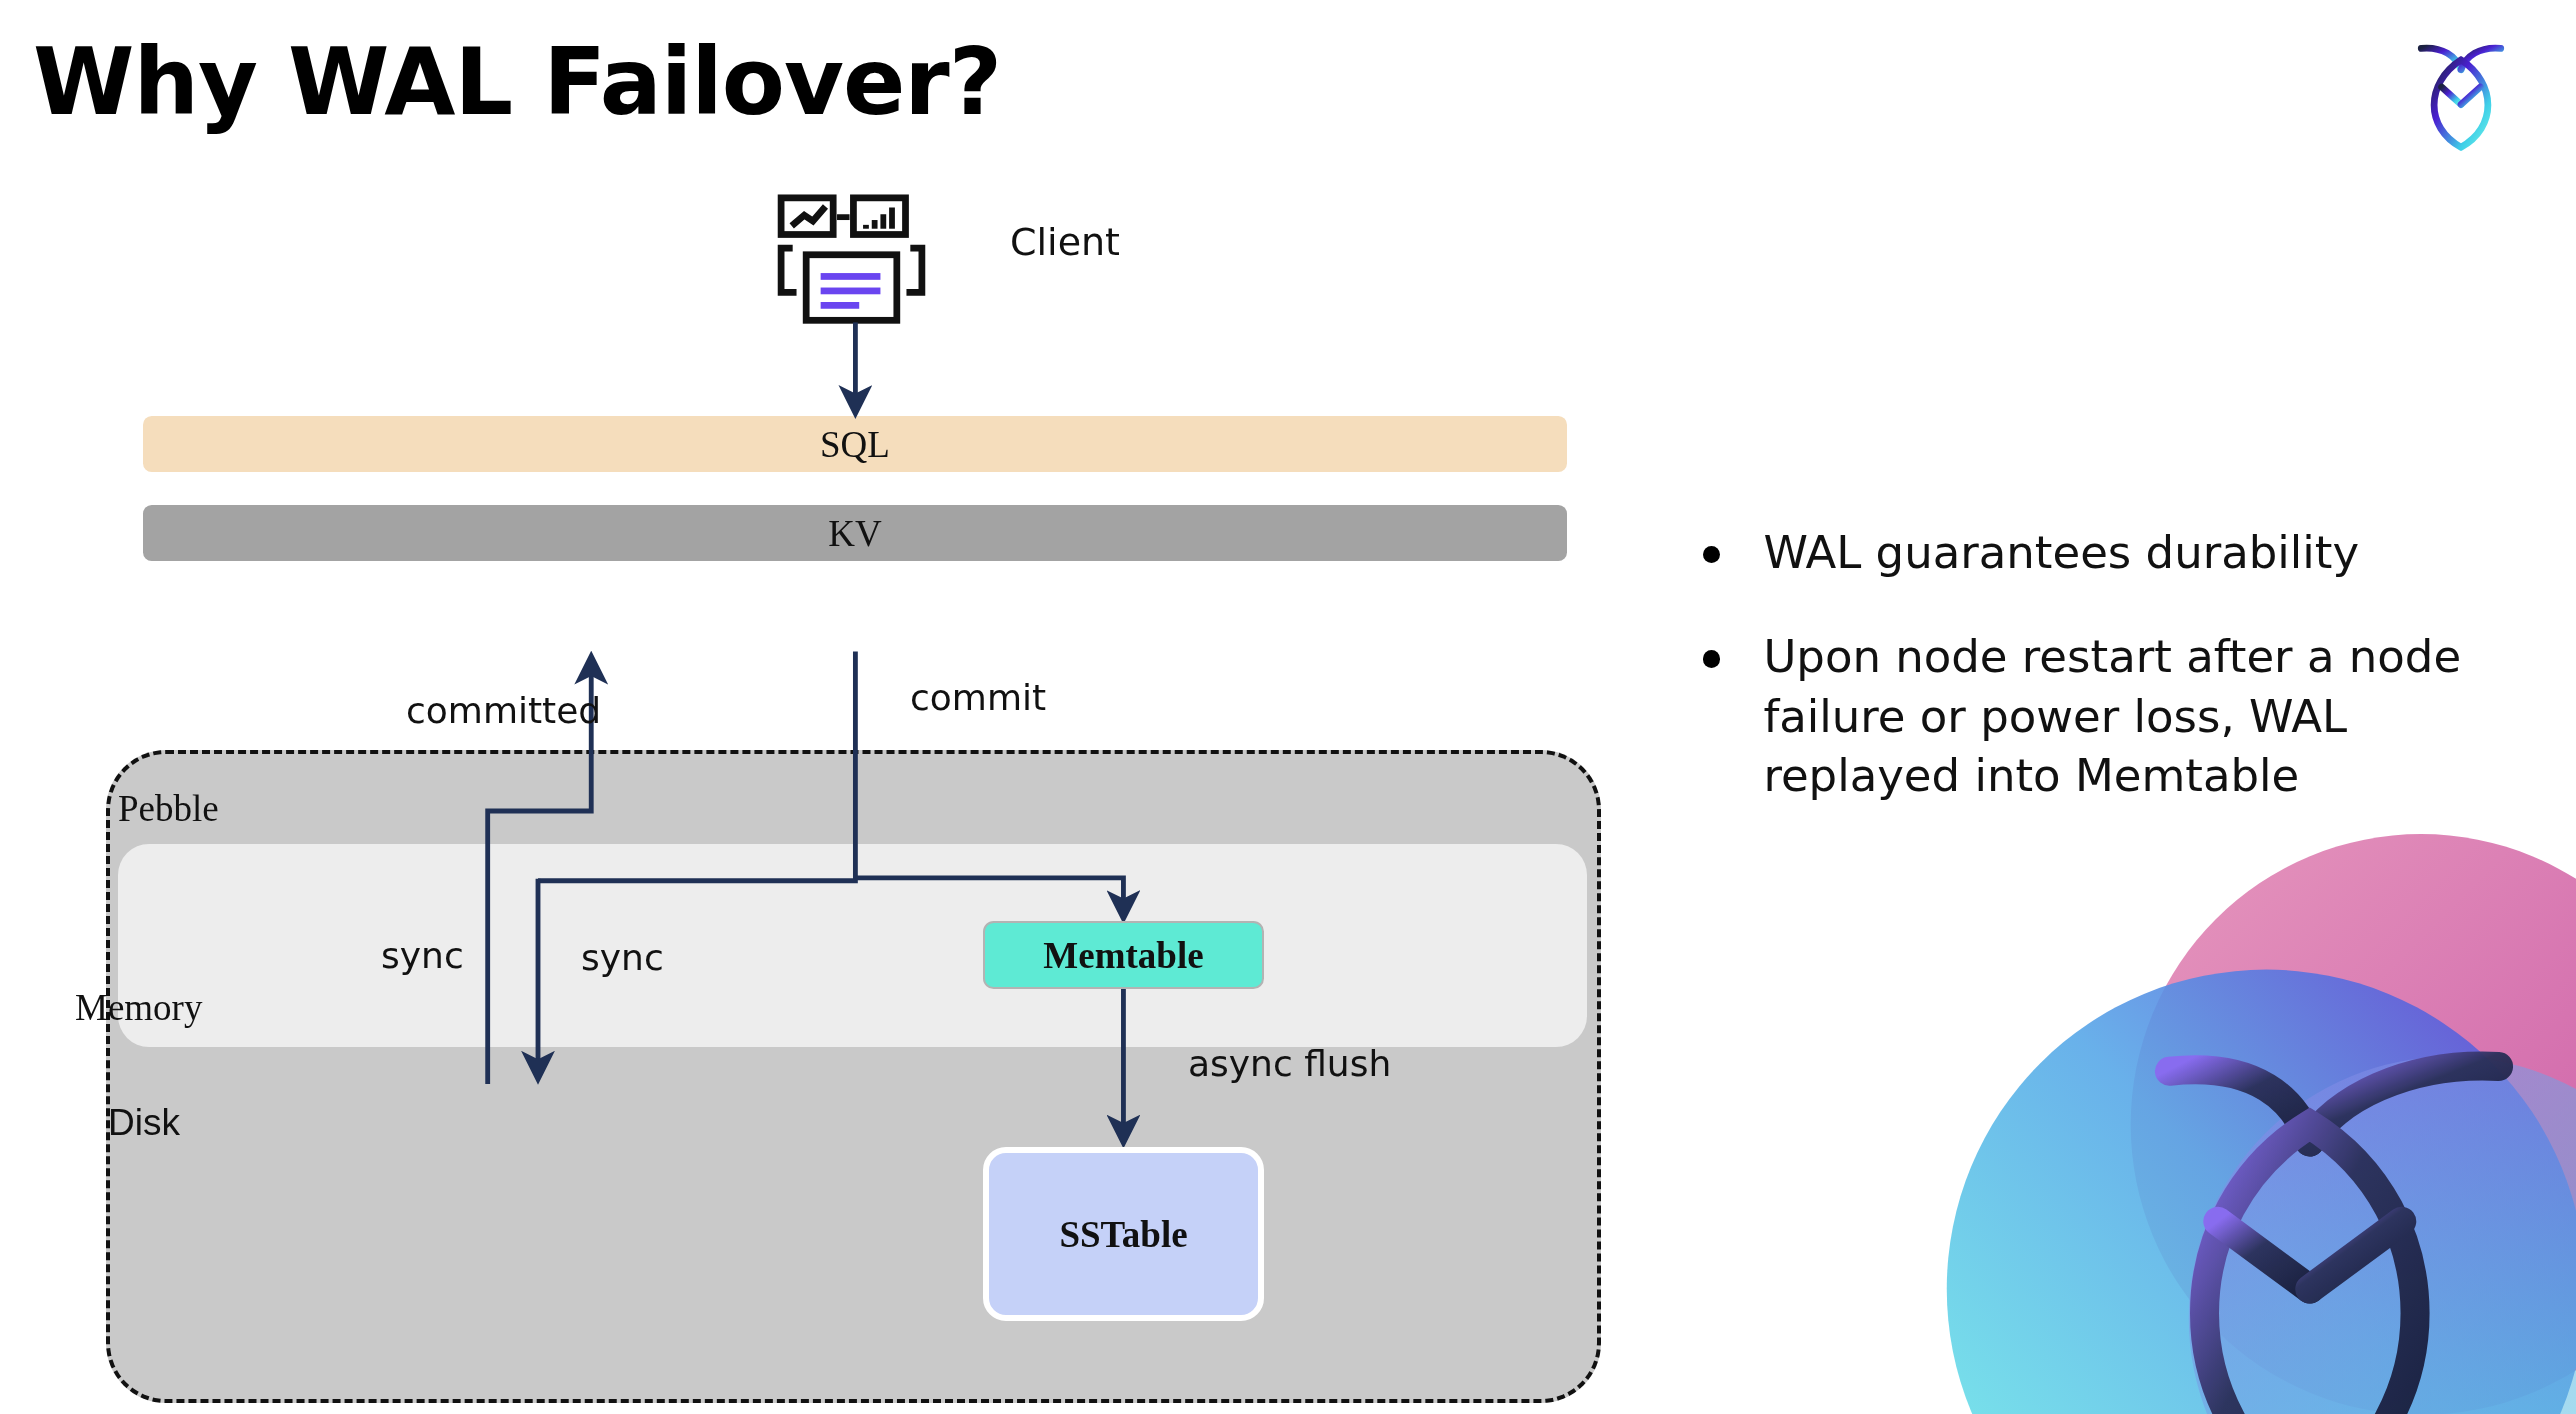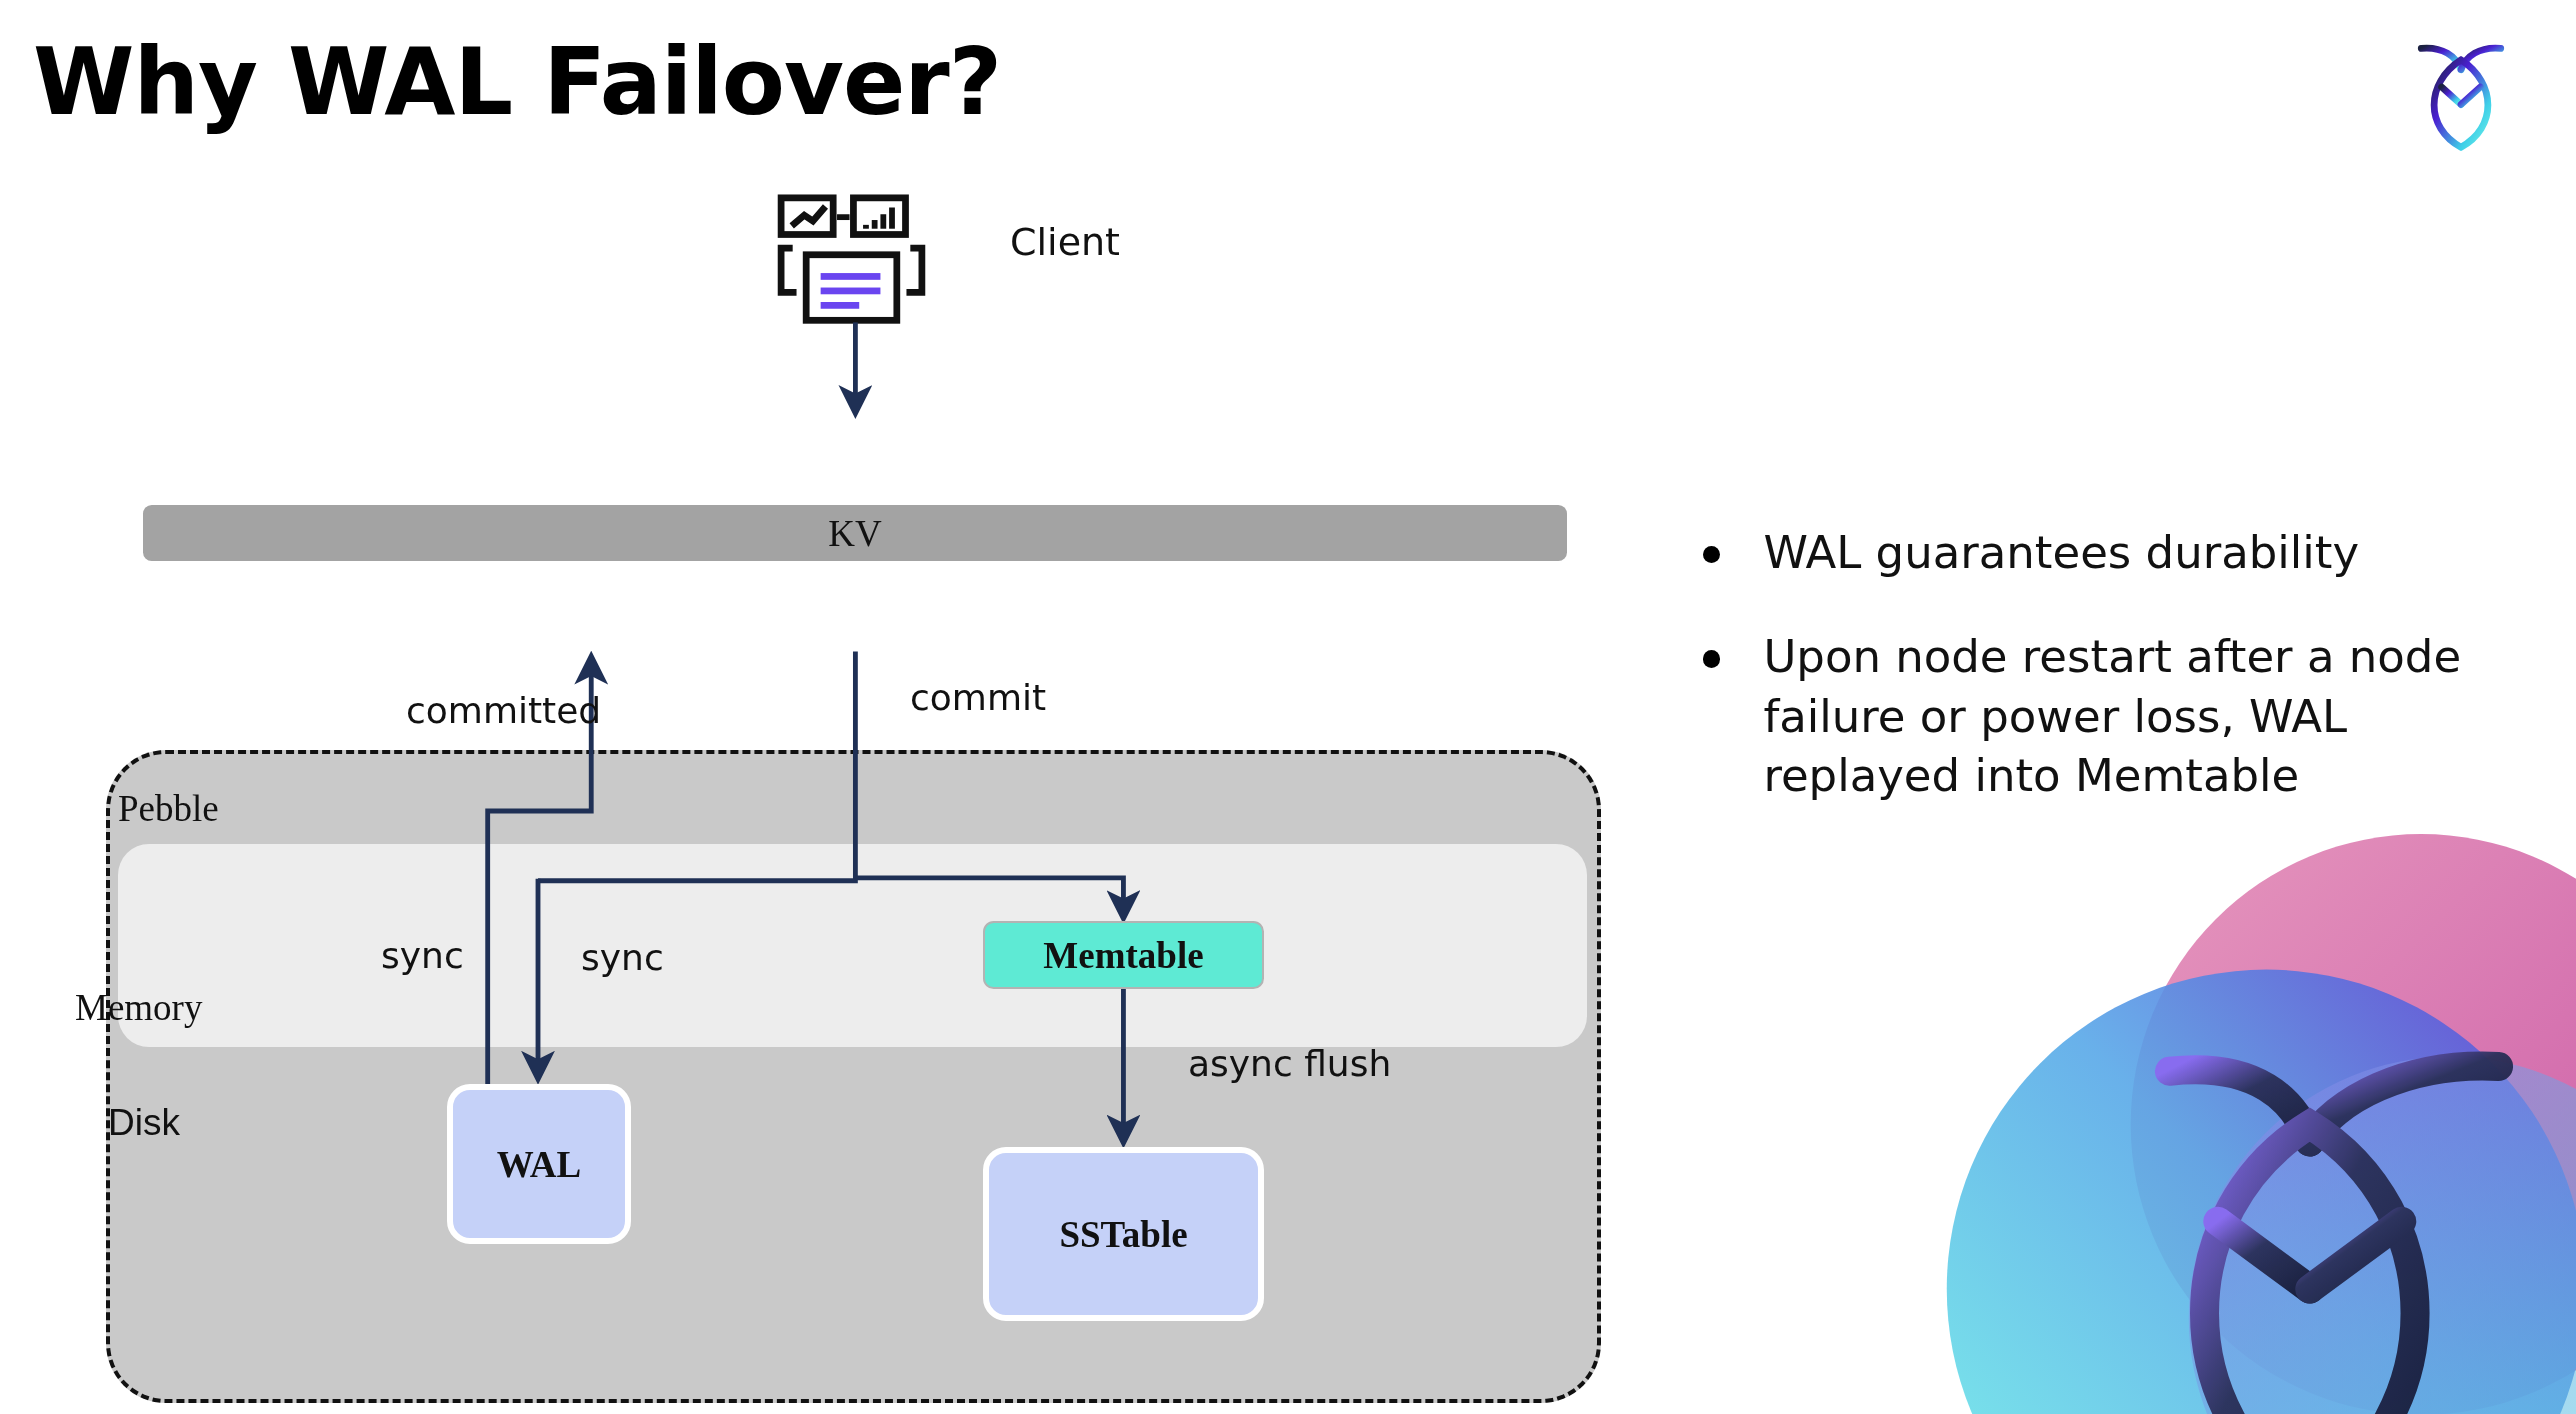--- a/index.html
+++ b/index.html
@@ -323,20 +323,23 @@
       <path d="M141 56 L 153 56 L 153 102 L 137 102" fill="none" stroke="#111111" stroke-width="7"></path>
 
       <rect x="33" y="63" width="94" height="68" fill="#ffffff" stroke="#111111" stroke-width="7"></rect>
       <rect x="48" y="82" width="62" height="7" fill="#6a45f0"></rect>
       <rect x="48" y="97" width="62" height="7" fill="#6a45f0"></rect>
       <rect x="48" y="112" width="40" height="7" fill="#6a45f0"></rect>
     </svg>
   </div>
   <div id="client-label">Client</div>
 
+  <div class="layer-bar" id="bar-sql" style="background:#f5ddbc;">
+    <span>SQL</span>
+  </div>
   <div class="layer-bar" id="bar-kv" style="background:#a3a3a3;">
     <span>KV</span>
   </div>
 
   <div id="pebble-container"></div>
   <div id="memory-region"></div>
   <div id="pebble-label">Pebble</div>
   <div id="memory-label">Memory</div>
   <div id="disk-label">Disk</div>
 
@@ -357,23 +360,20 @@
 
       <path d="M 556 908 L 556 1112" marker-end="url(#arrowHead)"></path>
 
       <path d="M 1161 1022 L 1161 1178" marker-end="url(#arrowHead)"></path>
     </g>
   </svg>
 
   <div class="node-box" id="node-memtable">
     <span>Memtable</span>
   </div>
-  <div class="node-box" id="node-wal">
-    <span>WAL</span>
-  </div>
   <div class="node-box" id="node-sstable">
     <span>SSTable</span>
   </div>
 
   <div class="edge-label" id="label-committed">committed</div>
   <div class="edge-label" id="label-commit">commit</div>
   <div class="edge-label" id="label-sync-left">sync</div>
   <div class="edge-label" id="label-sync-right">sync</div>
   <div class="edge-label" id="label-async">async flush</div>
 </div>

